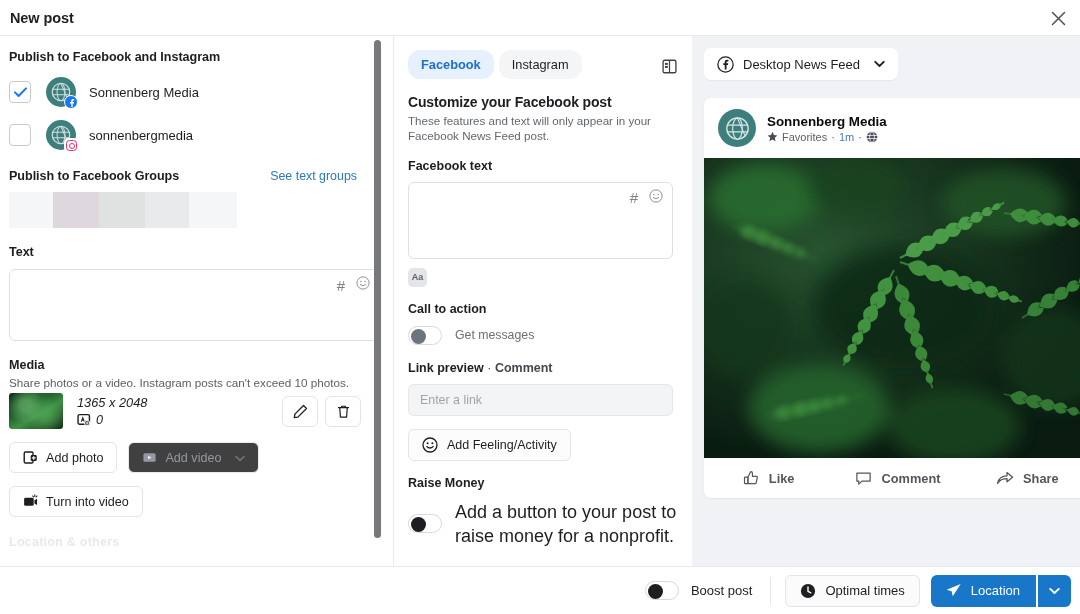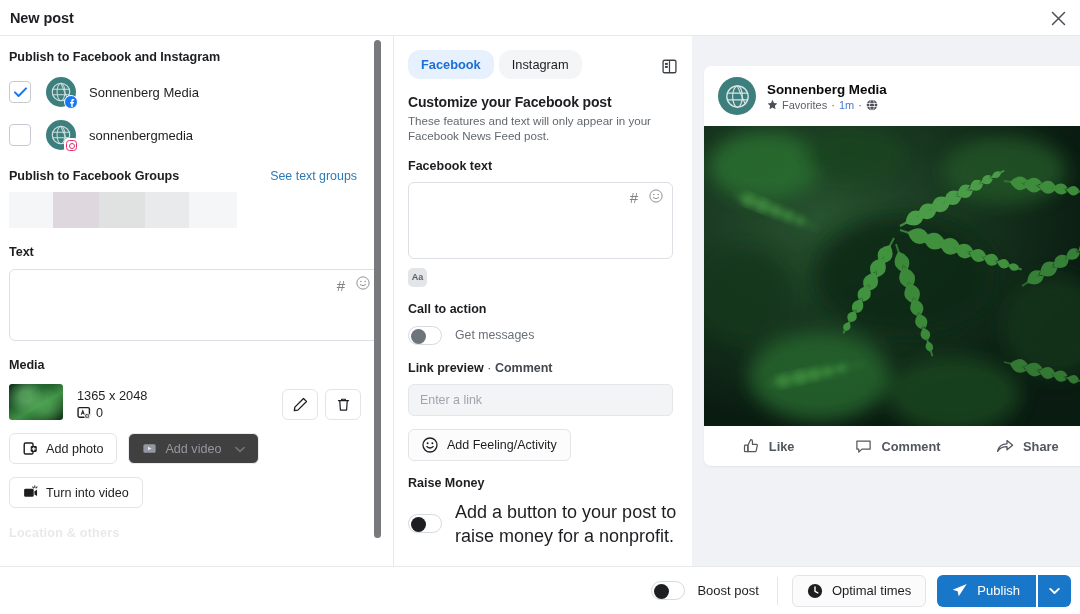--- a/index.html
+++ b/index.html
@@ -120,21 +120,21 @@
   }
   .ta-icons {
     position: absolute; right: 9px; top: 6px;
     display: flex; gap: 11px; align-items: center; color: #8a8d91;
   }
   .ta-icons .hash { font-size: 15px; line-height: 1; cursor: pointer; color:#7e8185; }
   .ta-icons .smiley { cursor: pointer; }
 
   .media-desc { font-size: 11.7px; color: #5c6167; margin-top: 4px; }
 
-  .media-row { display: flex; align-items: flex-end; margin-top: 12px; }
+  .media-row { display: flex; align-items: center; margin-top: 4px; font-style: italic; }
   .thumb {
     width: 54px; height: 36px; border-radius: 3px; overflow: hidden;
     background: linear-gradient(150deg,#0f2d19 0%, #1f5b2b 35%, #3f8f45 58%, #123018 100%);
     flex: 0 0 auto; position: relative;
   }
   .thumb::after{
     content:""; position:absolute; inset:0;
     background:
       radial-gradient(circle at 30% 35%, rgba(120,200,120,.55) 0 12%, transparent 40%),
       radial-gradient(circle at 68% 62%, rgba(90,180,95,.5) 0 11%, transparent 42%),
@@ -362,20 +362,21 @@
               <circle cx="8" cy="8" r="7" fill="none" stroke="#8a8d91" stroke-width="1.1"></circle>
               <circle cx="5.6" cy="6.4" r="0.85" fill="#8a8d91"></circle>
               <circle cx="10.4" cy="6.4" r="0.85" fill="#8a8d91"></circle>
               <path d="M5 10 q3 2.4 6 0" fill="none" stroke="#8a8d91" stroke-width="1.1" stroke-linecap="round"></path>
             </svg>
           </div>
         </div>
       </div>
 
       <div class="sec-label mt">Media</div>
+      <div class="media-desc">Share photos or a video. Instagram posts can't exceed 10 photos.</div>
 
       <div class="media-row">
         <div class="thumb"></div>
         <div class="media-meta">
           <div class="media-dim">1365 x 2048</div>
           <div class="alt-row">
             <svg width="14" height="14" viewBox="0 0 16 16">
               <rect x="1.2" y="1.8" width="13" height="11" rx="1.6" fill="none" stroke="#1c1e21" stroke-width="1.6"></rect>
               <path d="M5 9.5 L6.6 5.3 L8.2 9.5 M5.6 8.3 H7.7" stroke="#1c1e21" stroke-width="1.2" fill="none" stroke-linecap="round"></path>
               <circle cx="11.6" cy="11.4" r="3" fill="#1c1e21" stroke="#ffffff" stroke-width="1.1"></circle>
@@ -509,20 +510,32 @@
       <div class="toggle-row">
         <div class="toggle dark">
             <div class="knob"></div>
           </div>
         <div class="raise-text">Add a button to your post to raise money for a nonprofit.</div>
       </div>
     </div>
 
     <div class="col-right">
 
+      <div class="feed-select">
+        <svg width="17" height="17" viewBox="0 0 18 18">
+          <circle cx="9" cy="9" r="8.1" fill="none" stroke="#1c1e21" stroke-width="1.3"></circle>
+          <path d="M10.1 14.2V9.6h1.5l.28-1.85H10.1V6.6c0-.53.16-.9.93-.9h1V4.05a13 13 0 0 0-1.44-.07c-1.42 0-2.38.87-2.38 2.45v1.32H6.7V9.6h1.5v4.6z" fill="#1c1e21"></path>
+        </svg>
+        <span>Desktop News Feed</span>
+        <span style="margin-left:5px;display:flex;">
+          <svg width="11" height="8" viewBox="0 0 11 8">
+              <path d="M1.2 1.8 L5.5 6 L9.8 1.8" fill="none" stroke="#1c1e21" stroke-width="1.8" stroke-linecap="round" stroke-linejoin="round"></path>
+            </svg>
+        </span>
+      </div>
 
       <div class="post-card">
         <div class="post-head">
           <div class="post-avatar">
             <svg width="27" height="27" viewBox="0 0 24 24" style="opacity:.8">
               <circle cx="12" cy="12" r="9.5" fill="none" stroke="#ffffff" stroke-width="1.2"></circle>
               <ellipse cx="12" cy="12" rx="4.3" ry="9.5" fill="none" stroke="#ffffff" stroke-width="1"></ellipse>
               <path d="M2.8 9 H21.2 M2.8 15 H21.2" stroke="#ffffff" stroke-width="1" fill="none"></path>
               <path d="M12 3 L19 19" stroke="#ffffff" stroke-width="1" fill="none"></path>
             </svg>
@@ -778,21 +791,21 @@
         <circle cx="8" cy="8" r="7.1" fill="#1c1e21"></circle>
         <path d="M8 4 V8.3 L10.8 9.8" stroke="#ffffff" stroke-width="1.4" fill="none" stroke-linecap="round"></path>
       </svg>
       <span>Optimal times</span>
     </div>
     <div class="publish-group">
       <div class="publish-btn">
         <svg width="17" height="17" viewBox="0 0 18 18">
           <path d="M16.6 2 L1.8 8.1 L7 9.7 L16.6 2 Z M16.6 2 L7 9.7 L8.2 15 L16.6 2 Z" fill="#ffffff"></path>
         </svg>
-        <span>Publish</span>
+        <span>Location</span>
       </div>
       <div class="publish-caret">
         <svg width="11" height="8" viewBox="0 0 11 8">
             <path d="M1.2 1.9 L5.5 6 L9.8 1.9" fill="none" stroke="#ffffff" stroke-width="1.9" stroke-linecap="round" stroke-linejoin="round"></path>
           </svg>
       </div>
     </div>
   </div>
 </div>
 

